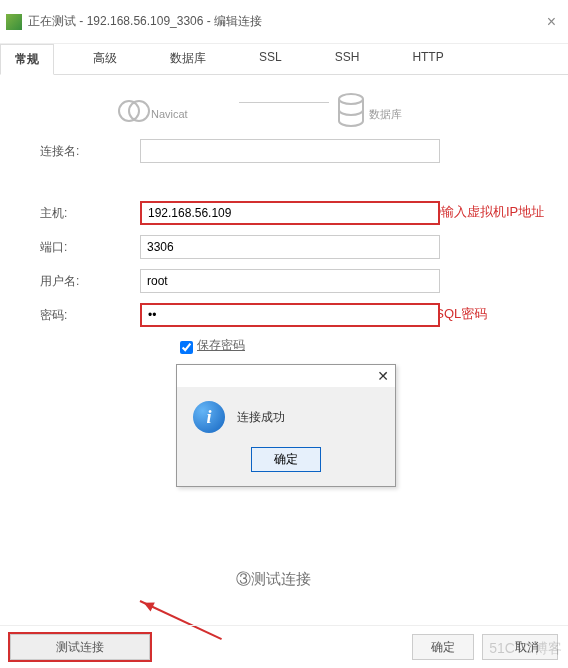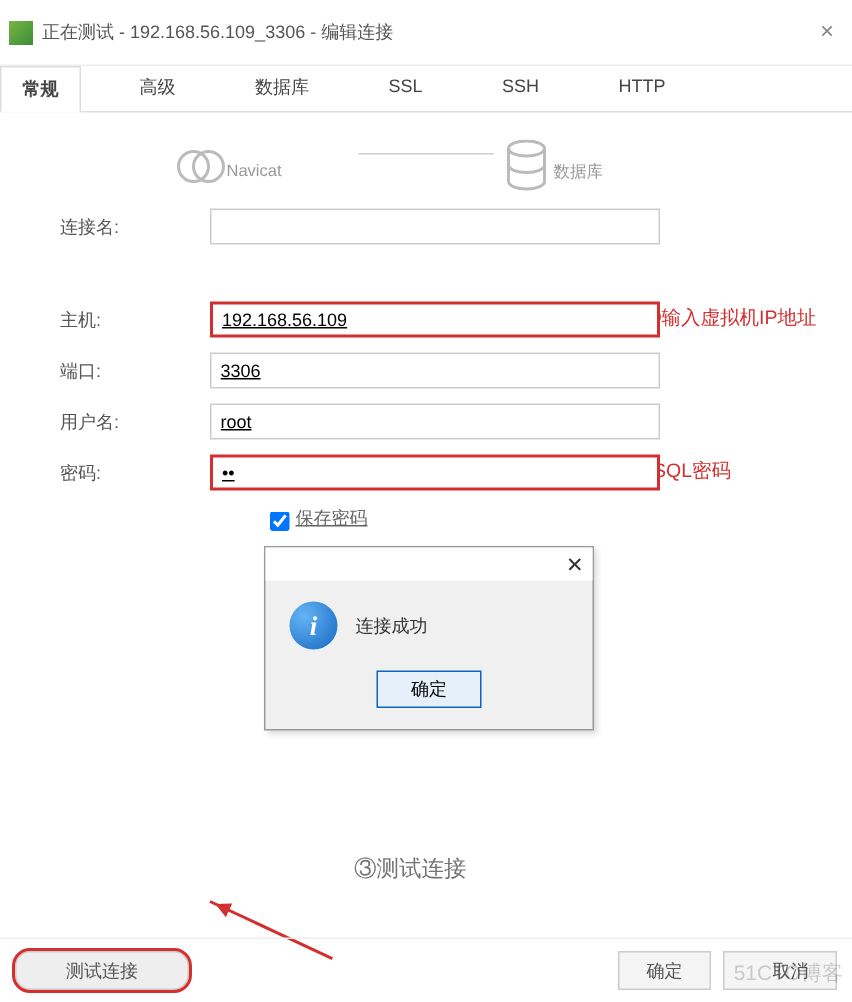--- a/index.html
+++ b/index.html
@@ -11,42 +11,42 @@
 .tab { padding: 6px 14px; color: #444; cursor: pointer; }
 .tab.active { border: 1px solid #ddd; border-bottom: 1px solid #fff; margin-bottom: -1px; background: #fff; font-weight: bold; }
 .diagram { display: flex; justify-content: center; align-items: center; gap: 0; margin: 18px 0 6px; }
 .diag-side { display: flex; flex-direction: row; align-items: center; width: 120px; }
 .diag-icon { width: 36px; height: 36px; display: flex; align-items: center; justify-content: center; }
 .diag-label { font-size: 11px; color: #999; margin-top: 6px; }
 .diag-line { width: 90px; height: 1px; background: #ccc; margin: 0 4px 18px; }
 .form { padding: 0 40px; font-size: 12px; color: #555; }
 .row { display: flex; align-items: center; margin: 10px 0; position: relative; }
 .row label { width: 100px; }
-.row input[type=text], .row input[type=password] { height: 24px; border: 1px solid #ccc; padding: 0 6px; font-size: 12px; width: 300px; text-decoration: underline; }
+.row input[type=text], .row input[type=password] { height: 24px; border: 1px solid #ccc; padding: 0 6px; font-size: 12px; width: 300px; }
 .row .narrow { width: 110px; }
 .row .medium { width: 60px; }
 .highlight-red { border: 2px solid #d32f2f !important; position: relative; z-index: 2; }
 .annot { position: absolute; color: #d32f2f; font-size: 13px; white-space: nowrap; }
 .arrow { position: absolute; height: 2px; background: #d32f2f; }
 .arrow::after { content: ""; position: absolute; right: -1px; top: -4px; border: 5px solid transparent; border-left: 10px solid #d32f2f; }
 .chk-row { display: flex; align-items: flex-end; margin: 8px 0 0 140px; font-size: 12px; color: #666; text-decoration: underline; }
 .chk-row input { margin-right: 4px; }
 .dialog { position: absolute; left: 176px; top: 364px; width: 220px; border: 1px solid #999; background: #f0f0f0; box-shadow: 2px 2px 4px rgba(0,0,0,0.15); }
 .dialog-head { height: 22px; display: flex; justify-content: flex-end; align-items: center; padding: 0 6px; background: #fff; }
 .dialog-head .x { font-size: 14px; color: #333; cursor: pointer; }
 .dialog-body { display: flex; align-items: center; padding: 14px 16px 8px; font-size: 12px; color: #333; }
 .info-icon { width: 32px; height: 32px; border-radius: 50%; background: radial-gradient(circle at 30% 30%, #64b5f6, #1565c0); color: #fff; display: flex; align-items: center; justify-content: center; font-weight: bold; font-size: 18px; margin-right: 12px; font-family: Georgia, serif; font-style: italic; }
 .dialog-foot { text-align: center; padding: 6px 0 14px; }
 .dialog-foot button { padding: 3px 22px; font-size: 12px; border: 1px solid #0b63c4; background: #e6f0fb; cursor: pointer; }
 .bottom-annot { position: absolute; left: 236px; top: 570px; color: #737373; font-size: 15px; text-align: right; }
 .bottom-arrow { position: absolute; left: 140px; top: 600px; width: 90px; height: 2px; background: #d32f2f; transform: rotate(25deg); transform-origin: left center; }
 .bottom-arrow::after { content: ""; position: absolute; left: -1px; top: -4px; border: 5px solid transparent; border-right: 10px solid #d32f2f; }
 .footer { position: absolute; bottom: 0; left: 0; right: 0; padding: 8px 10px; display: flex; align-items: center; border-top: 1px solid #eee; }
 .btn { height: 26px; padding: 0 18px; font-size: 12px; background: #f5f5f5; border: 1px solid #ccc; cursor: pointer; color: #555; }
-.btn.test { width: 116px; background: #eee; border-radius: 10px; }
+.btn.test { width: 140px; background: #eee; }
 .btn.test.hl { outline: 2px solid #d32f2f; }
 .footer .spacer { flex: 1; }
 .footer .btn + .btn { margin-left: 8px; padding-left: 32px; }
 .watermark { position: absolute; right: 6px; bottom: 10px; font-size: 14px; color: rgba(0,0,0,0.18); }
 svg { display: block; }
 </style>
 </head>
 <body>
 
 <div class="titlebar">

